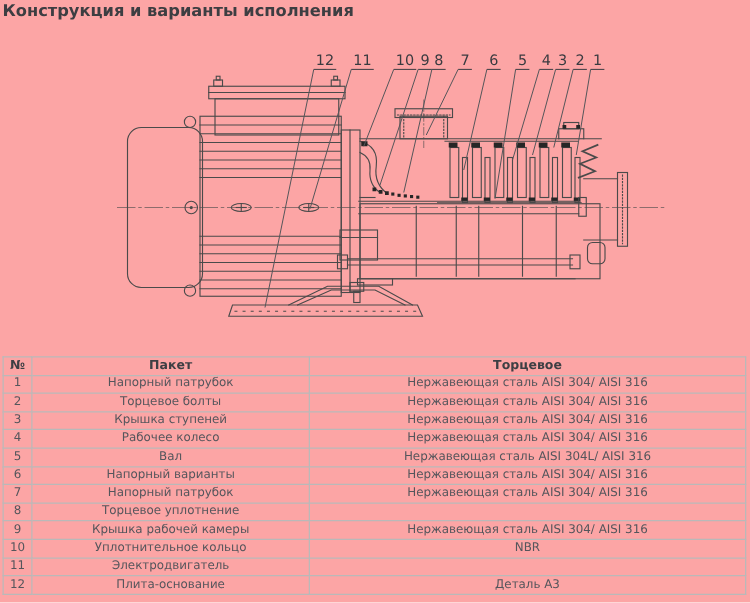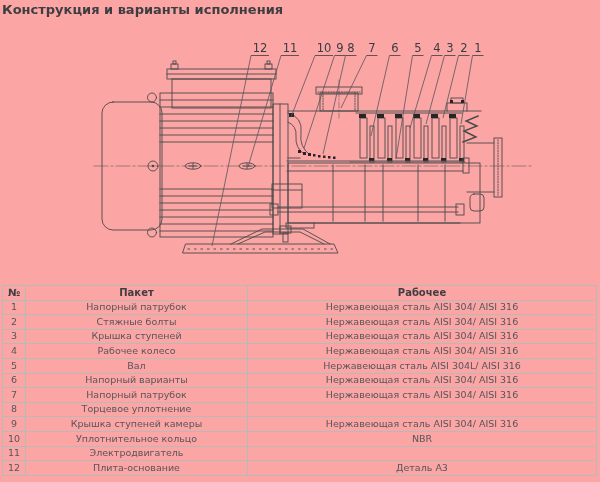--- a/index.html
+++ b/index.html
@@ -225,32 +225,32 @@
   <table class="parts-table">
     <colgroup>
         <col class="col-num">
         <col class="col-part">
         <col>
       </colgroup>
     <thead>
       <tr>
         <th>№</th>
         <th>Пакет</th>
-        <th>Рабочее</th>
+        <th>Торцевое</th>
       </tr>
     </thead>
     <tbody>
       <tr>
         <td>1</td>
         <td>Напорный патрубок</td>
         <td>Нержавеющая сталь AISI 304/ AISI 316</td>
       </tr>
       <tr>
         <td>2</td>
-        <td>Стяжные болты</td>
+        <td>Торцевое болты</td>
         <td>Нержавеющая сталь AISI 304/ AISI 316</td>
       </tr>
       <tr>
         <td>3</td>
         <td>Крышка ступеней</td>
         <td>Нержавеющая сталь AISI 304/ AISI 316</td>
       </tr>
       <tr>
         <td>4</td>
         <td>Рабочее колесо</td>
@@ -271,21 +271,21 @@
         <td>Напорный патрубок</td>
         <td>Нержавеющая сталь AISI 304/ AISI 316</td>
       </tr>
       <tr>
         <td>8</td>
         <td>Торцевое уплотнение</td>
         <td></td>
       </tr>
       <tr>
         <td>9</td>
-        <td>Крышка ступеней камеры</td>
+        <td>Крышка рабочей камеры</td>
         <td>Нержавеющая сталь AISI 304/ AISI 316</td>
       </tr>
       <tr>
         <td>10</td>
         <td>Уплотнительное кольцо</td>
         <td>NBR</td>
       </tr>
       <tr>
         <td>11</td>
         <td>Электродвигатель</td>

